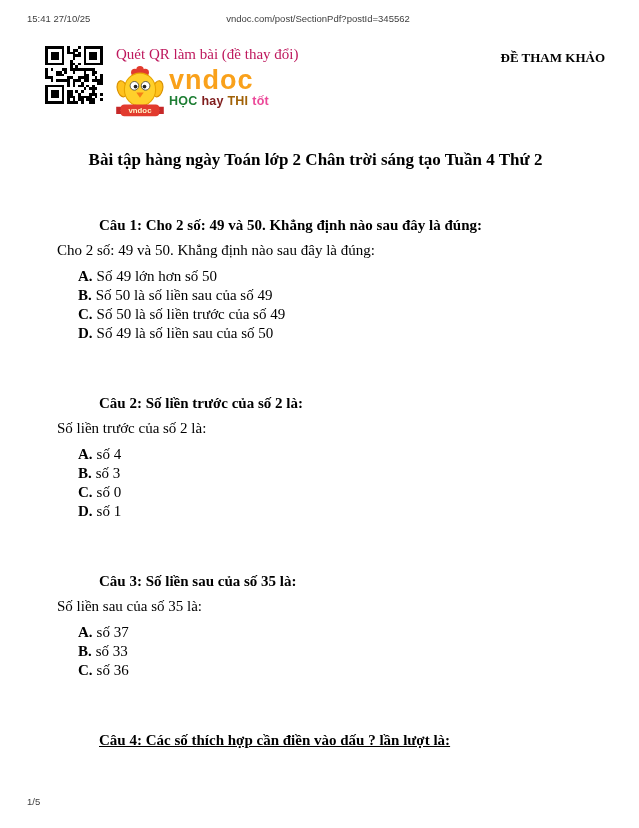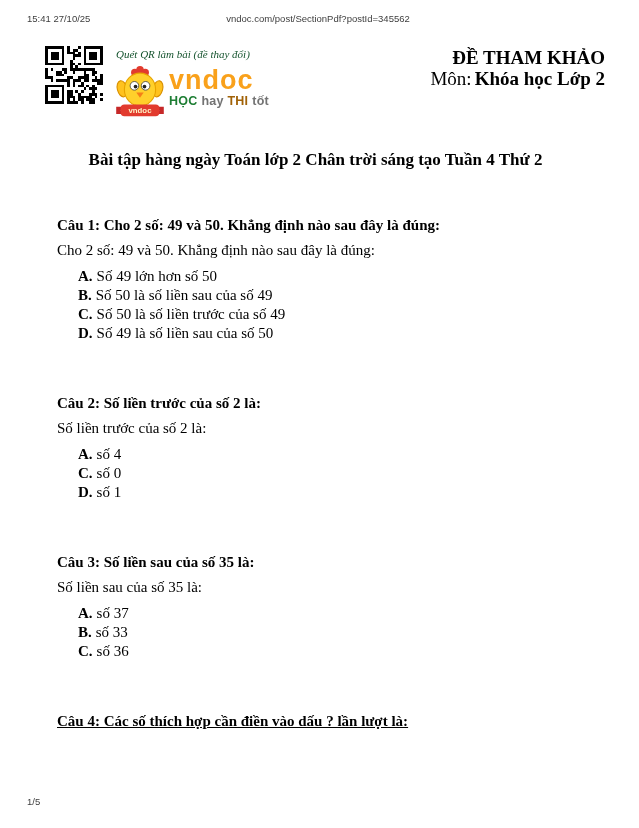--- a/index.html
+++ b/index.html
@@ -22,52 +22,52 @@
   .print-footer { top:796px; display:flex; justify-content:space-between; }
   
   .doc-header {
     position:absolute; top:46px; left:45px; right:34px;
     display:flex; justify-content:space-between; align-items:flex-start;
   }
   .dh-left { display:flex; gap:13px; }
   .qr-box { width:58px; height:58px; flex:0 0 auto; }
   .logo-col { padding-top:1px; }
   .qr-caption {
-    font-style:italic; font-size:11px; line-height:15px; color:#14532d;
+    font-size:15px; line-height:15px; color:#be185d;
   }
   .logo-row { display:flex; align-items:flex-start; gap:5px; margin-top:3px; }
   .brand-col { padding-top:2px; }
   .brand-word {
     font-family:"Liberation Sans","DejaVu Sans",sans-serif;
     font-weight:800; font-size:27px; line-height:26px; letter-spacing:1px;
     color:#F9A11B;
   }
   .brand-tagline {
     font-family:"Liberation Sans","DejaVu Sans",sans-serif;
     font-weight:800; font-size:12.5px; line-height:15px; margin-top:1px;
     letter-spacing:0.2px;
   }
   .brand-tagline span { margin-right:4px; }
   .tg-0 { color:#1E7E34;margin-top:16px; }
-  .tg-1 { color:#737373; }
+  .tg-1 { color:#7f1d1d; }
   .tg-2 { color:#a16207; }
-  .tg-3 { color:#737373; margin-right:0 !important; }
-  .dh-right { text-align:right; font-size:19px; line-height:21px; padding-top:1px; }
+  .tg-3 { color:#ec4899; margin-right:0 !important; }
+  .dh-right { text-align:left; font-size:13px; line-height:21px; padding-top:1px; }
   .exam-label { font-weight:bold; }
   .subject-line .subject-label { margin-right:3px; }
   .subject-line .subject-value { font-weight:bold; }
   
   .doc-title {
     position:absolute; top:149px; left:20px; right:28px;
     text-align:center; font-weight:bold; font-size:17px; line-height:22px;
   }
   
   .content { position:absolute; top:215px; left:57px; width:535px; }
   .question { margin-bottom:50px; }
-  .q-heading { font-weight:bold; font-size:15px; line-height:20px; margin-bottom:5px; }
+  .q-heading { font-weight:bold; font-size:15px; line-height:20px; margin-bottom:5px;margin-left:42px; }
   .q-body { font-size:15px; line-height:20px; margin-bottom:7px; }
   .q-options { padding-left:21px; font-size:15px; line-height:19px; }
   .opt-label { font-weight:bold; margin-right:4px; }
   .question.heading-only { margin-bottom:0; }
   .question.heading-only .q-heading { margin-bottom:0;text-decoration:underline; }
 </style>
 </head>
 <body>
 
 <div class="print-header">
@@ -241,23 +241,20 @@
           <div class="brand-word">vndoc</div>
           <div class="brand-tagline">
             <span class="tg-0">HỌC</span><span class="tg-1">hay</span><span class="tg-2">THI</span><span class="tg-3">tốt</span>
           </div>
         </div>
       </div>
     </div>
   </div>
   <div class="dh-right">
     <div class="exam-label">ĐỀ THAM KHẢO</div>
-    <div class="subject-line">
-      <span class="subject-label">Môn:</span><span class="subject-value">Khóa học Lớp 2</span>
-    </div>
   </div>
 </div>
 
 <h1 class="doc-title">Bài tập hàng ngày Toán lớp 2 Chân trời sáng tạo Tuần 4 Thứ 2</h1>
 
 <div class="content">
 
   <div class="question">
     <div class="q-heading">Câu 1: Cho 2 số: 49 và 50. Khẳng định nào sau đây là đúng:</div>
     <div class="q-body">Cho 2 số: 49 và 50. Khẳng định nào sau đây là đúng:</div>
@@ -267,20 +264,21 @@
       <div class="opt"><span class="opt-label">C.</span><span>Số 50 là số liền trước của số 49</span></div>
       <div class="opt"><span class="opt-label">D.</span><span>Số 49 là số liền sau của số 50</span></div>
     </div>
   </div>
 
   <div class="question">
     <div class="q-heading">Câu 2: Số liền trước của số 2 là:</div>
     <div class="q-body">Số liền trước của số 2 là:</div>
     <div class="q-options">
       <div class="opt"><span class="opt-label">A.</span><span>số 4</span></div>
+      <div class="opt"><span class="opt-label">B.</span><span>số 3</span></div>
       <div class="opt"><span class="opt-label">C.</span><span>số 0</span></div>
       <div class="opt"><span class="opt-label">D.</span><span>số 1</span></div>
     </div>
   </div>
 
   <div class="question">
     <div class="q-heading">Câu 3: Số liền sau của số 35 là:</div>
     <div class="q-body">Số liền sau của số 35 là:</div>
     <div class="q-options">
       <div class="opt"><span class="opt-label">A.</span><span>số 37</span></div>

